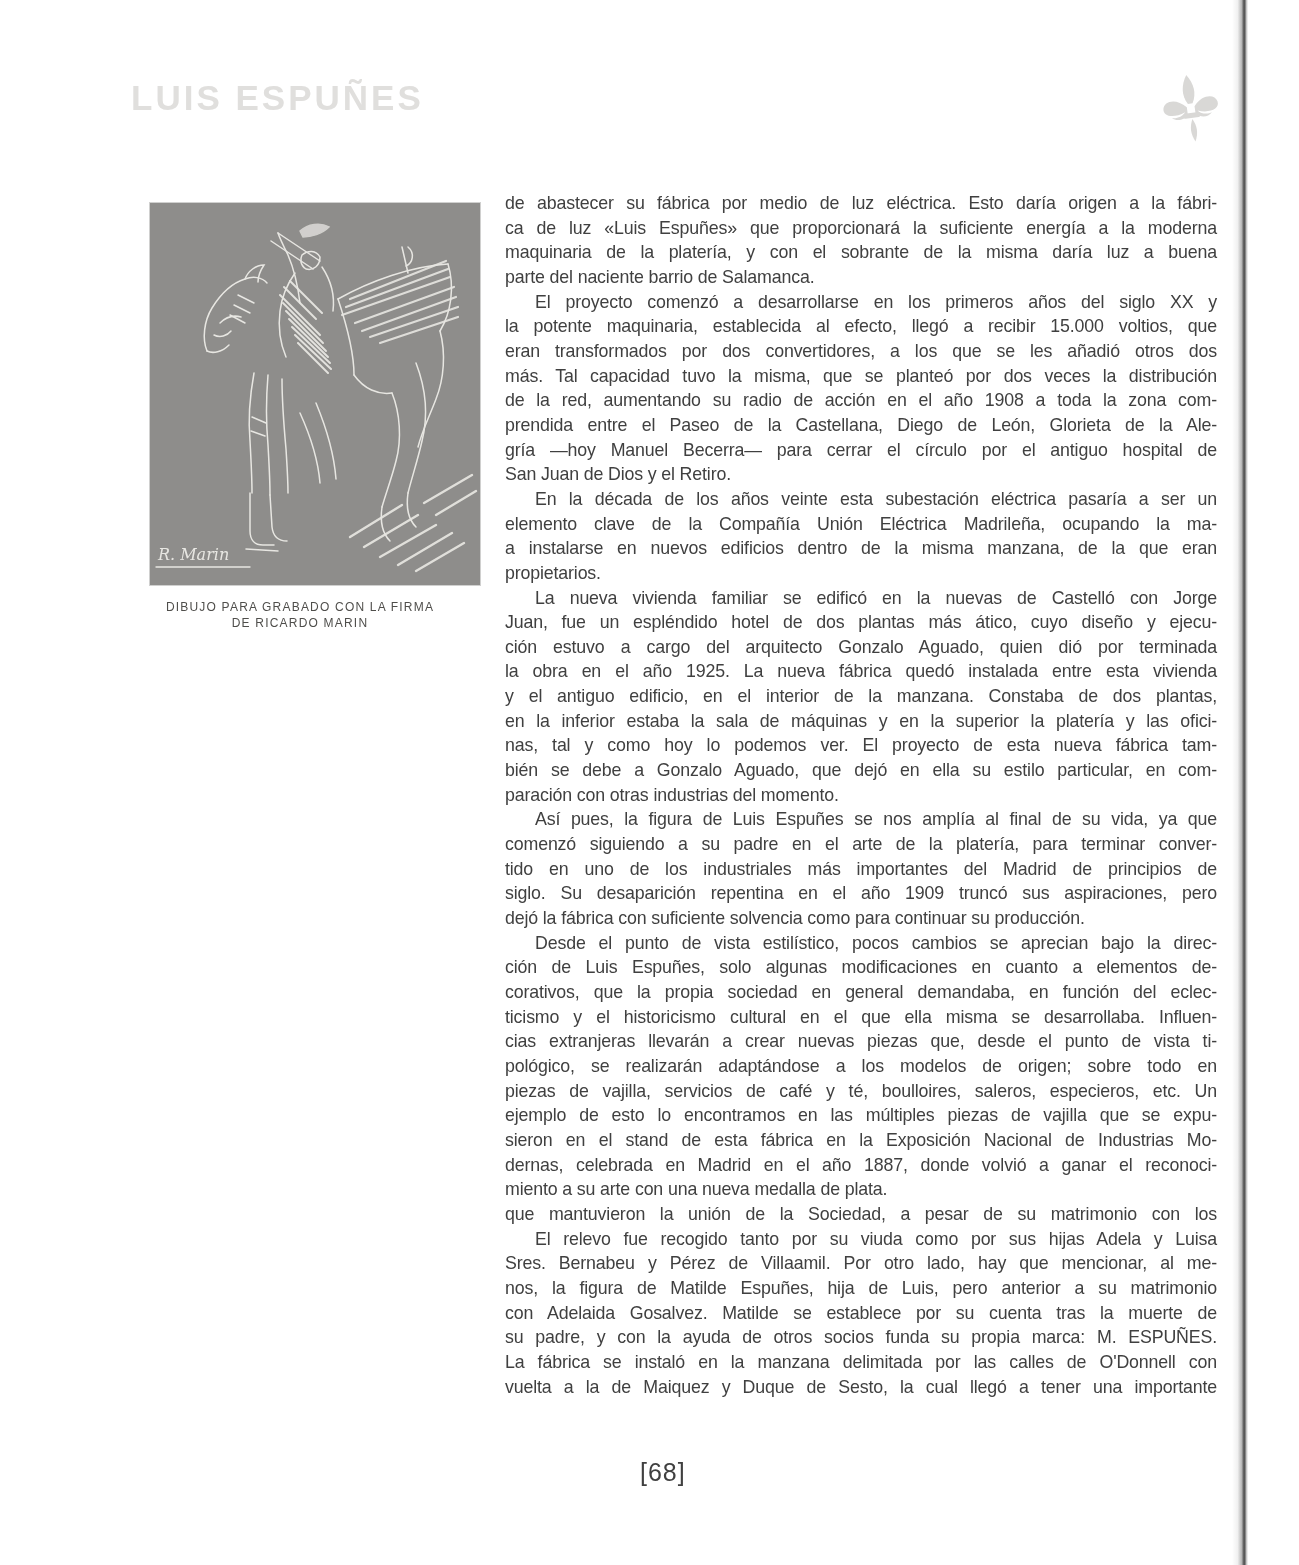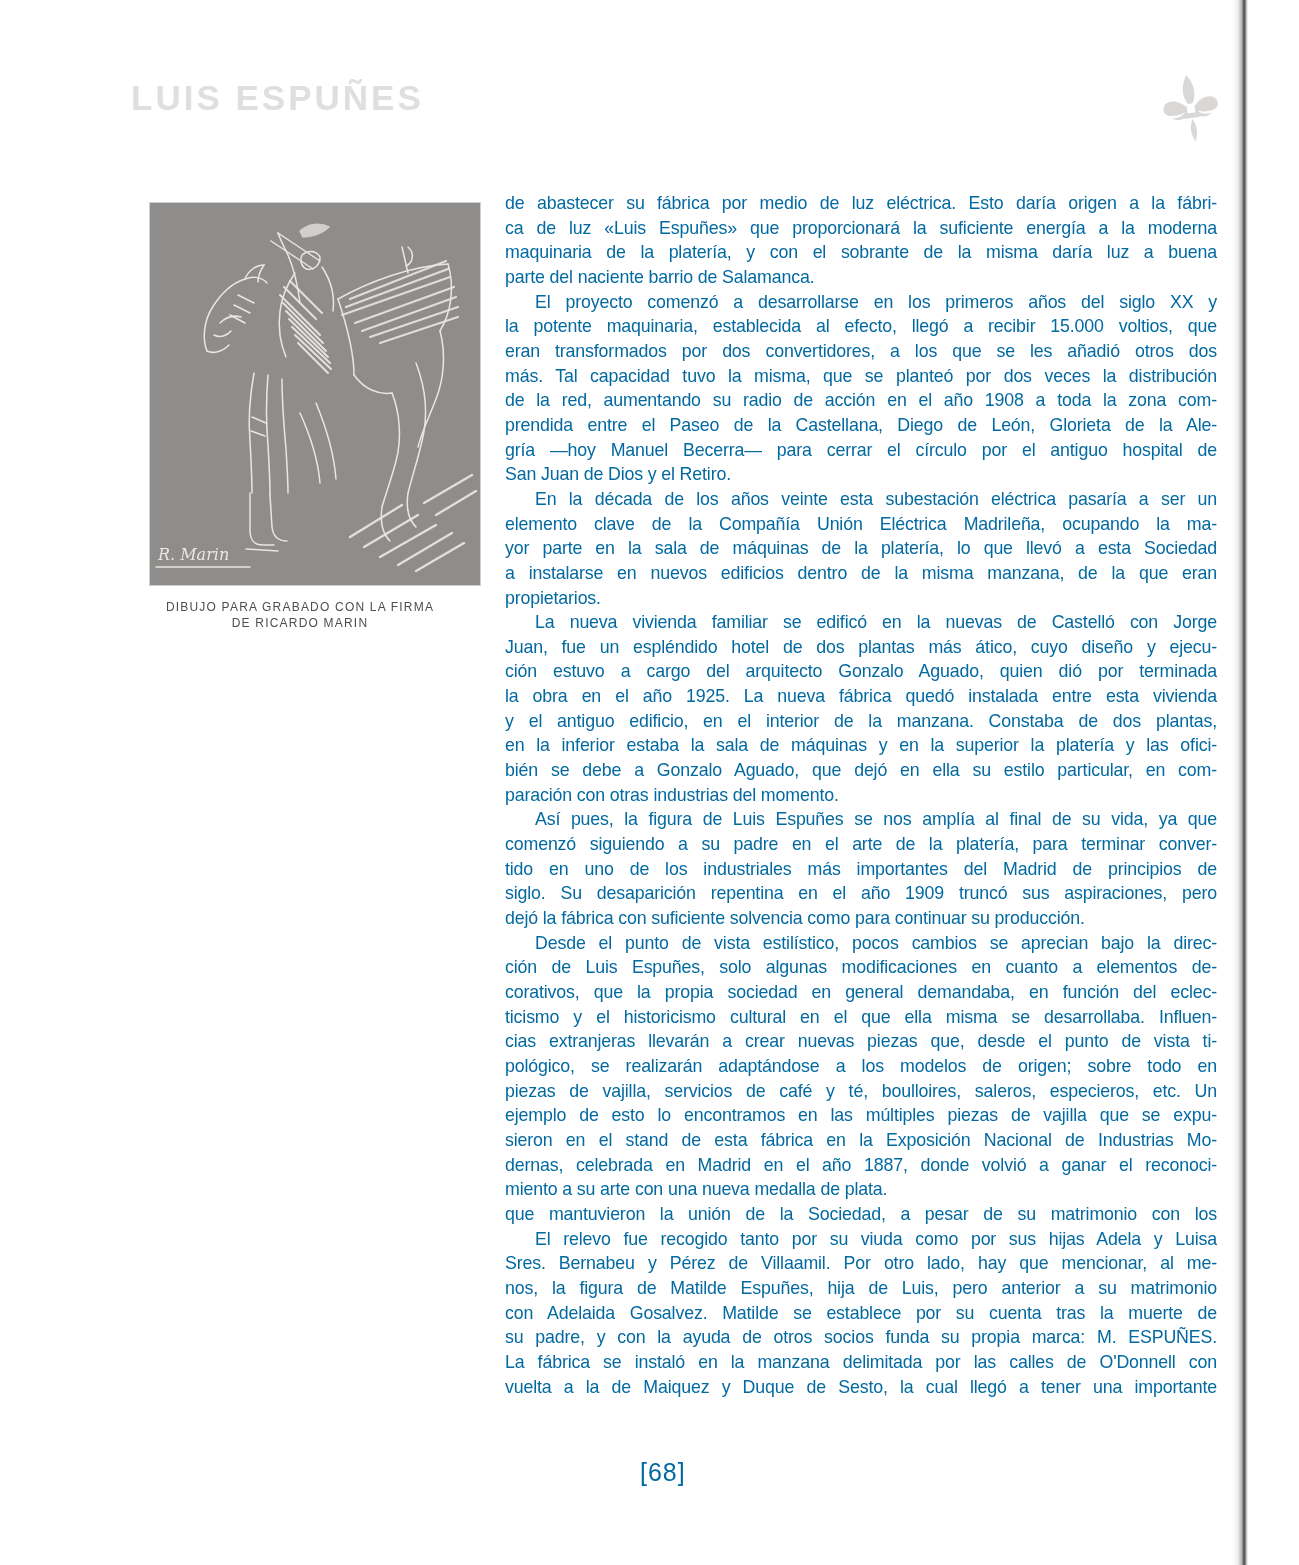--- a/index.html
+++ b/index.html
@@ -36,28 +36,28 @@
   }
   .caption{
     position:absolute;left:135px;top:599px;width:330px;
     text-align:center;
     font-size:12px;line-height:16px;letter-spacing:1.2px;
     color:#4f4e4b;
   }
   .article{
     position:absolute;left:505px;top:191px;width:712px;
     font-size:17.8px;line-height:24.65px;letter-spacing:-0.15px;
-    color:#0369a1;
+    color:#404040;
   }
   .article .line{text-align:justify;text-align-last:justify;white-space:normal;}
   .article .line.end{text-align-last:left;}
   .article .line.indent{text-indent:30px;}
   .folio{
     position:absolute;left:640px;top:1458px;
-    font-size:25px;color:#0369a1;letter-spacing:1px;
+    font-size:25px;color:#404040;letter-spacing:1px;
   }
 </style>
 </head>
 <body>
 
 <div class="page">
 
   <div class="chapter-title">LUIS ESPUÑES</div>
 
   <svg class="fleur" viewBox="0 0 100 100" aria-hidden="true">
@@ -165,29 +165,29 @@
       <div class="line indent">El proyecto comenzó a desarrollarse en los primeros años del siglo XX y</div>
       <div class="line">la potente maquinaria, establecida al efecto, llegó a recibir 15.000 voltios, que</div>
       <div class="line">eran transformados por dos convertidores, a los que se les añadió otros dos</div>
       <div class="line">más. Tal capacidad tuvo la misma, que se planteó por dos veces la distribución</div>
       <div class="line">de la red, aumentando su radio de acción en el año 1908 a toda la zona com-</div>
       <div class="line">prendida entre el Paseo de la Castellana, Diego de León, Glorieta de la Ale-</div>
       <div class="line">gría —hoy Manuel Becerra— para cerrar el círculo por el antiguo hospital de</div>
       <div class="line end">San Juan de Dios y el Retiro.</div>
       <div class="line indent">En la década de los años veinte esta subestación eléctrica pasaría a ser un</div>
       <div class="line">elemento clave de la Compañía Unión Eléctrica Madrileña, ocupando la ma-</div>
-      <div class="line">yor parte en la sala de máquinas de la platería, lo que llevó a esta Sociedad</div>
       <div class="line">a instalarse en nuevos edificios dentro de la misma manzana, de la que eran</div>
       <div class="line end">propietarios.</div>
       <div class="line indent">La nueva vivienda familiar se edificó en la nuevas de Castelló con Jorge</div>
       <div class="line">Juan, fue un espléndido hotel de dos plantas más ático, cuyo diseño y ejecu-</div>
       <div class="line">ción estuvo a cargo del arquitecto Gonzalo Aguado, quien dió por terminada</div>
       <div class="line">la obra en el año 1925. La nueva fábrica quedó instalada entre esta vivienda</div>
       <div class="line">y el antiguo edificio, en el interior de la manzana. Constaba de dos plantas,</div>
       <div class="line">en la inferior estaba la sala de máquinas y en la superior la platería y las ofici-</div>
+      <div class="line">nas, tal y como hoy lo podemos ver. El proyecto de esta nueva fábrica tam-</div>
       <div class="line">bién se debe a Gonzalo Aguado, que dejó en ella su estilo particular, en com-</div>
       <div class="line end">paración con otras industrias del momento.</div>
       <div class="line indent">Así pues, la figura de Luis Espuñes se nos amplía al final de su vida, ya que</div>
       <div class="line">comenzó siguiendo a su padre en el arte de la platería, para terminar conver-</div>
       <div class="line">tido en uno de los industriales más importantes del Madrid de principios de</div>
       <div class="line">siglo. Su desaparición repentina en el año 1909 truncó sus aspiraciones, pero</div>
       <div class="line end">dejó la fábrica con suficiente solvencia como para continuar su producción.</div>
       <div class="line indent">Desde el punto de vista estilístico, pocos cambios se aprecian bajo la direc-</div>
       <div class="line">ción de Luis Espuñes, solo algunas modificaciones en cuanto a elementos de-</div>
       <div class="line">corativos, que la propia sociedad en general demandaba, en función del eclec-</div>

